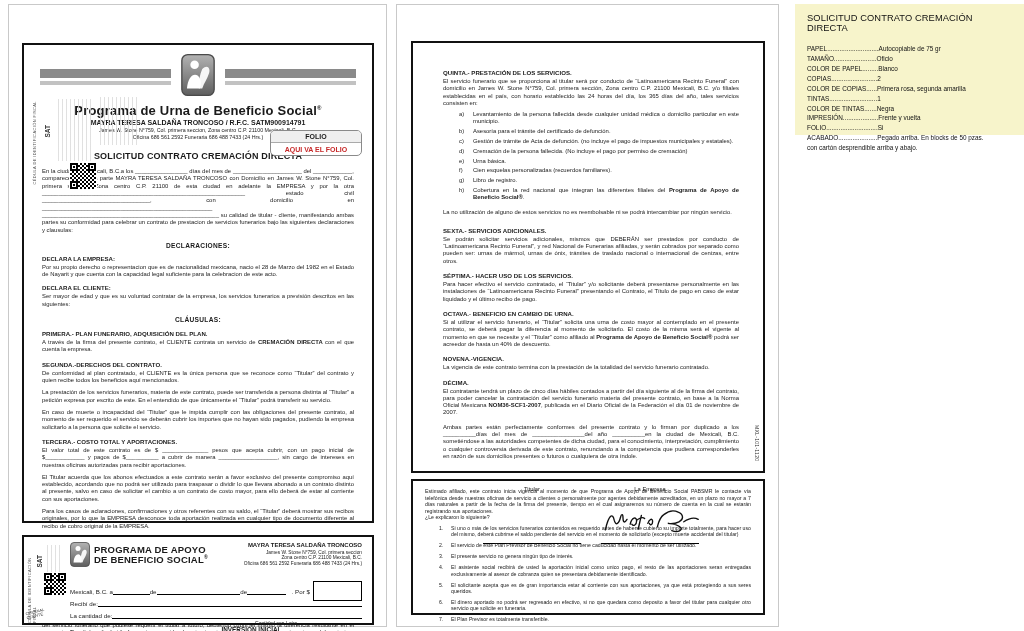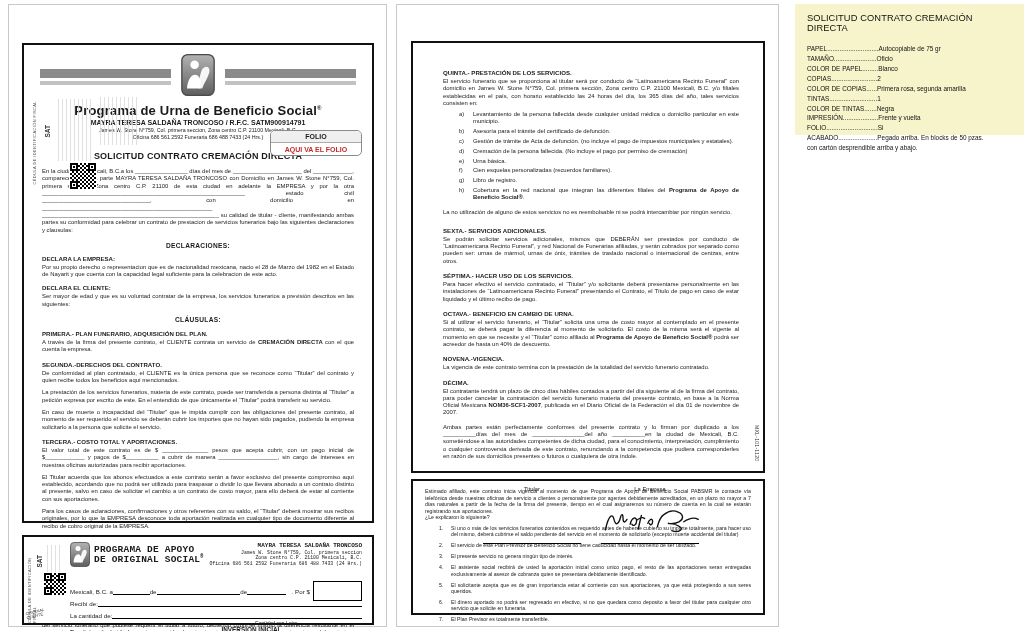--- a/index.html
+++ b/index.html
@@ -60,21 +60,21 @@
 
   
   .receipt-box { position:absolute; left:13px; top:530px; width:352px; height:90px; border:2px solid #111; background:#fff; }
   .r-cedula { position:absolute; left:3px; top:2px; width:38px; height:84px; }
   .r-cedula .cedula-vert { left:0; top:2px; }
   .r-cedula .sat-mark { left:9px; top:16px; }
   .r-cedula .ghost { left:20px; top:6px; width:16px; height:40px; }
   .r-cedula .qr { position:absolute; left:17px; top:34px; width:22px; height:22px; }
   .r-orig { position:absolute; left:2px; bottom:4px; font-size:4px; color:#333; transform:rotate(-14deg); line-height:1.1; }
 
-  .r-head { display:flex; justify-content:space-between; padding:5px 10px 0 46px;font-family:Liberation Mono, monospace; }
+  .r-head { display:flex; justify-content:space-between; padding:5px 10px 0 46px; }
   .r-brand { display:flex; align-items:center; gap:4px; }
   .r-brand-text { font-size:9.5px; font-weight:bold; line-height:1.05; letter-spacing:.2px; }
   .r-brand-text .reg { font-size:5px; vertical-align:super; }
   .r-addr { text-align:right; line-height:1.25; }
   .r-addr .own { font-size:6px; font-weight:bold; }
   .r-addr div { font-size:4.8px; }
 
   .r-rows { padding:3px 10px 0 46px; font-size:6.2px; }
   .r-row { display:flex; align-items:flex-end; margin-top:5px; }
   .ln { border-bottom:.8px solid #000; height:7px; }
@@ -239,21 +239,21 @@
                   <stop offset="1" stop-color="#5e5e5e"></stop>
                 </linearGradient>
               </defs>
             <rect x="1" y="1" width="38" height="48" rx="7" fill="url(#eg2)" stroke="#4a4a4a" stroke-width="1.6"></rect>
             <circle cx="16" cy="13" r="5" fill="#fff"></circle>
             <path d="M7 41 C8 27 15 22 20 26 C24 30 24 37 22 41 Z" fill="#fff"></path>
             <path d="M25 18 C31 12 35 17 33 23 C31 30 27 34 25 41 L21 41 C21 32 22 24 25 18 Z" fill="#fff" opacity=".92"></path>
           </svg>
           <div class="r-brand-text">
             <div>PROGRAMA DE APOYO</div>
-            <div><span>DE ORIGINAL SOCIAL</span><span class="reg">®</span></div>
+            <div><span>DE BENEFICIO SOCIAL</span><span class="reg">®</span></div>
           </div>
         </div>
         <div class="r-addr">
           <div class="own">MAYRA TERESA SALDAÑA TRONCOSO</div>
           <div>James W. Stone N°759, Col. primera seccion</div>
           <div>Zona centro C.P. 21100 Mexicali, B.C.</div>
           <div>Oficina 686 561 2592 Funeraria 686 488 7433 (24 Hrs.)</div>
         </div>
       </div>
 

